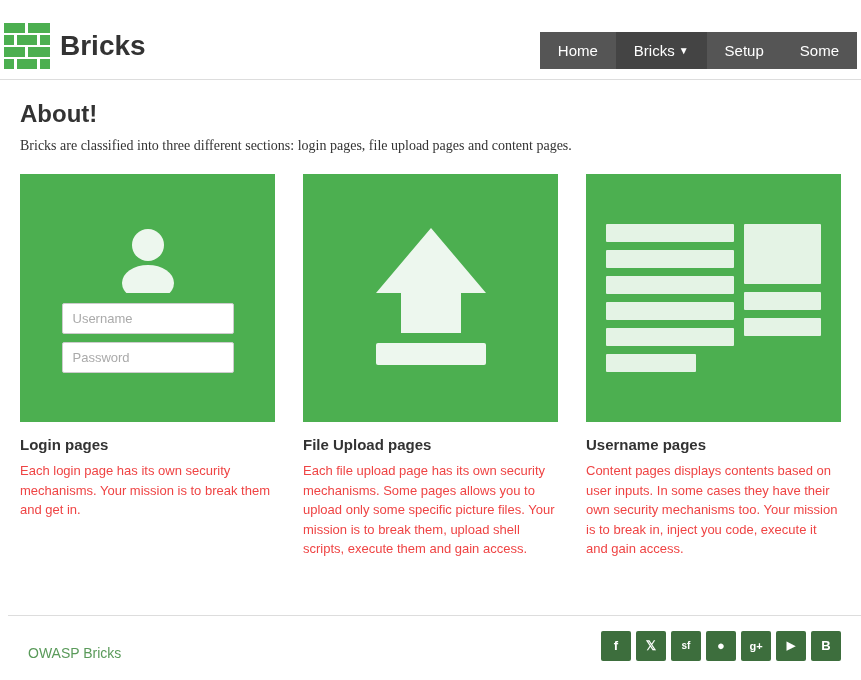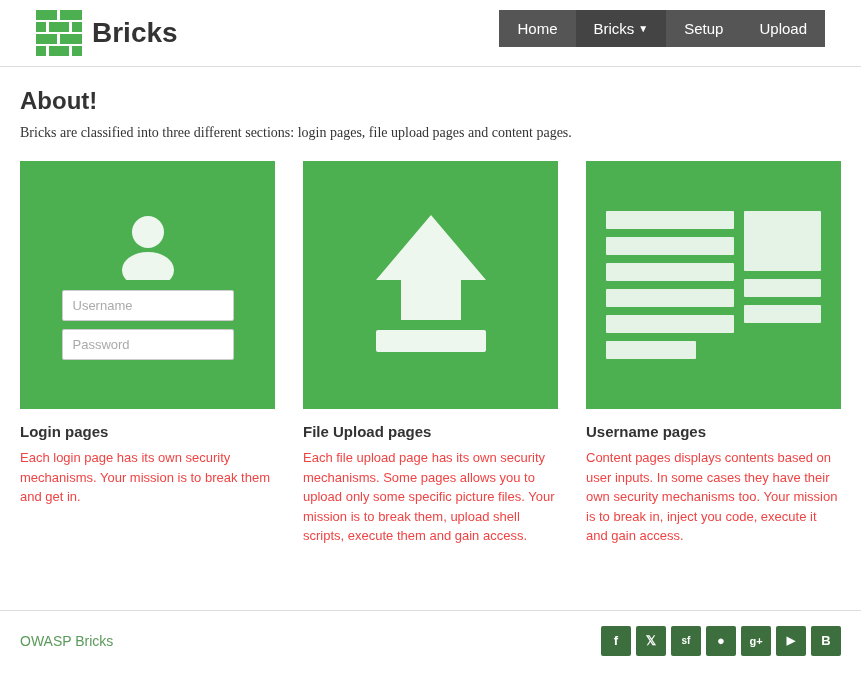--- a/index.html
+++ b/index.html
@@ -1,24 +1,25 @@
 <!DOCTYPE html>
 <html><head>
   <meta charset="utf-8">
   <style>
     * { box-sizing: border-box; margin: 0; padding: 0; }
     body { font-family: Arial, Helvetica, sans-serif; font-size: 14px; color: #333; background: #fff; }
 
     
     .header {
       display: flex;
-      align-items: flex-start;
+      align-items: flex-end;
       justify-content: space-between;
-      padding: 10px 36px;
+      padding: 10px 4px;
       border-bottom: 1px solid #ddd;
+      margin-top: 13px;
     }
     .logo {
       display: flex;
       align-items: center;
       gap: 10px;
     }
     .logo-icon {
       width: 46px;
       height: 46px;
     }
@@ -61,21 +62,21 @@
       font-size: 14px;
       color: #333;
       margin-bottom: 20px;
       font-family: Liberation Serif, serif;
     }
 
     
     .cards {
       display: flex;
       gap: 28px;
-      margin-bottom: 34px;
+      margin-bottom: 26px;
     }
     .card {
       flex: 1;
     }
     .card-image {
       background: #4caf50;
       height: 248px;
       display: flex;
       align-items: center;
       justify-content: center;
@@ -166,22 +167,23 @@
     }
     .line-block.short { width: 70%; }
     .line-block.full { width: 100%; }
     .line-block.tall { height: 60px; }
 
     
     .footer {
       border-top: 1px solid #ddd;
       padding: 15px 20px;
       display: flex;
-      align-items: center;
+      align-items: flex-end;
       justify-content: space-between;
+      margin-left: 8px;
     }
     .footer-brand {
       color: #5a9a5a;
       font-size: 14px;
     }
     .social-icons {
       display: flex;
       gap: 5px;
     }
     .social-btn {
@@ -218,21 +220,21 @@
     </svg>
     <span class="logo-text">Bricks</span>
   </div>
   <nav class="nav">
     <a class="nav-item">Home</a>
     <a class="nav-item bricks-nav active">
       <span>Bricks</span>
       <span class="dropdown-arrow">▼</span>
     </a>
     <a class="nav-item">Setup</a>
-    <a class="nav-item">Upload</a>
+    <a class="nav-item">Some</a>
   </nav>
 </div>
 
 <div class="main">
   <h1 class="page-title">About!</h1>
   <p class="page-desc">Bricks are classified into three different sections: login pages, file upload pages and content pages.</p>
 
   <div class="cards">
 
     <div class="card">

